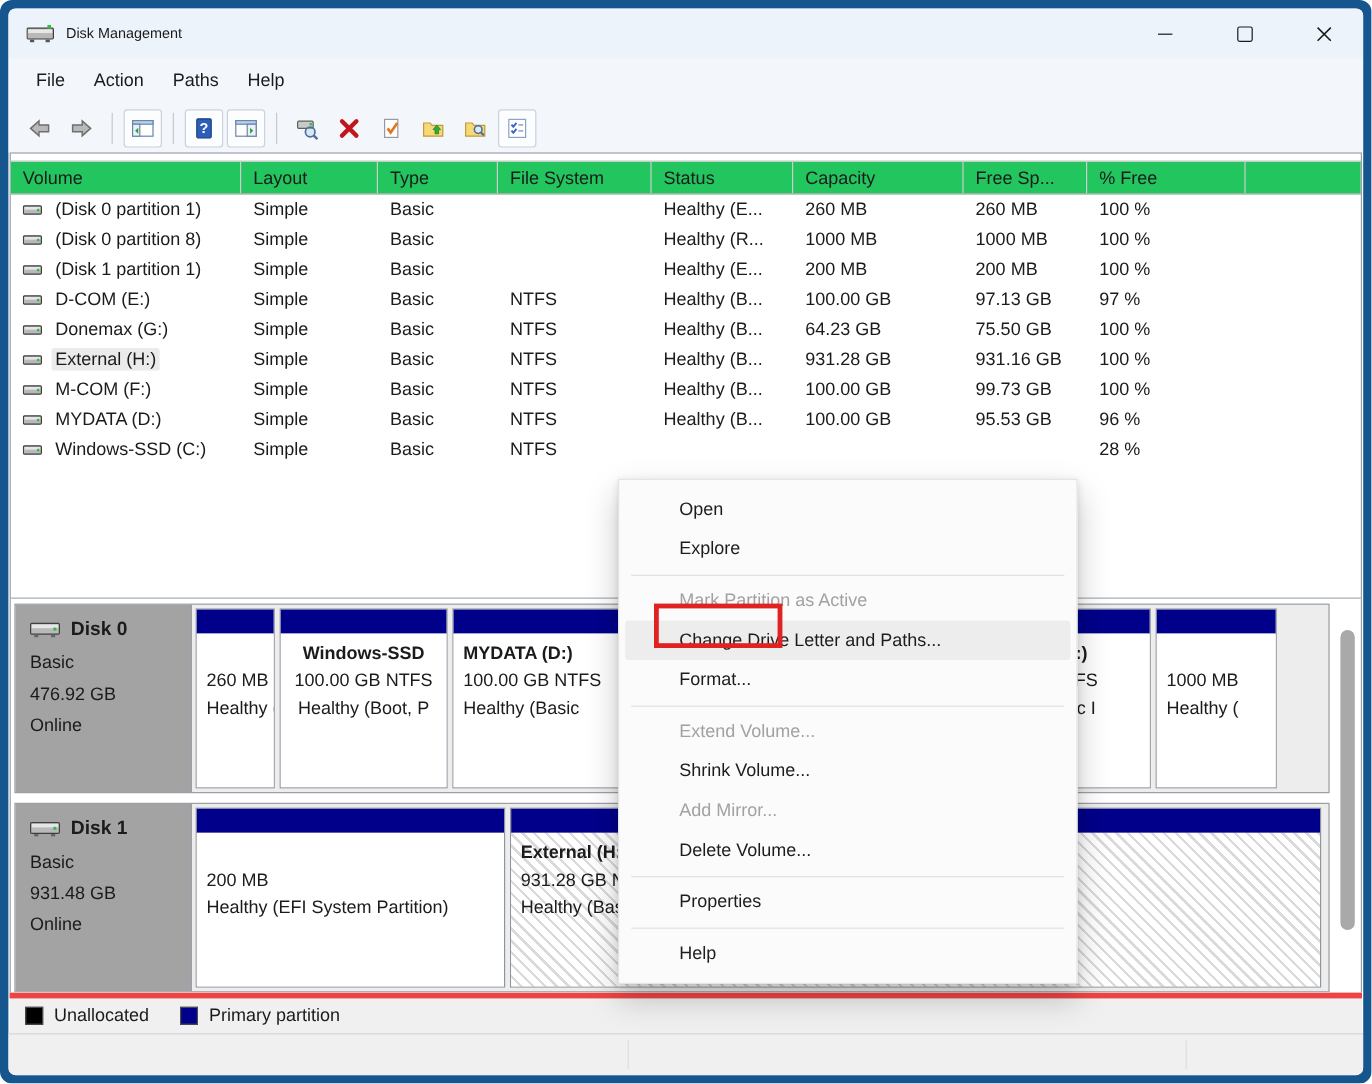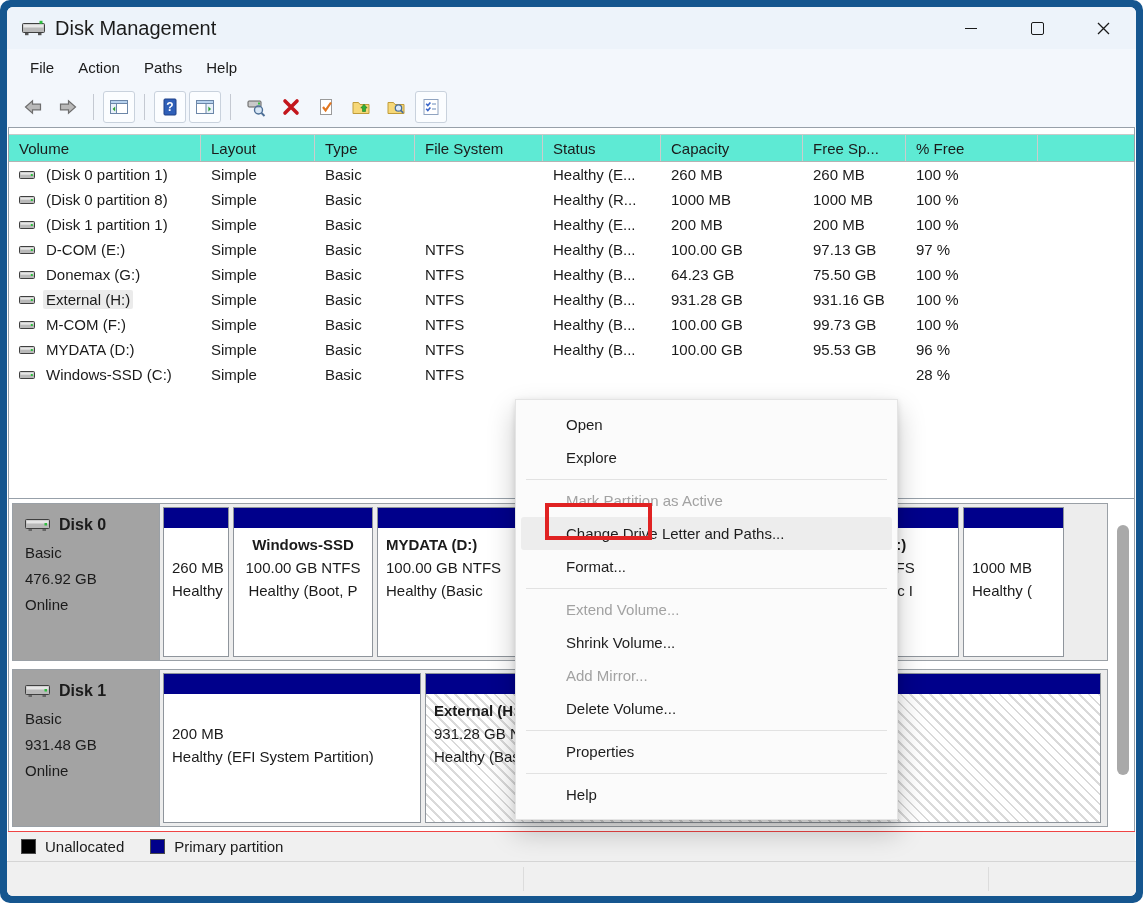--- a/index.html
+++ b/index.html
@@ -4,41 +4,41 @@
 <style>
   html,body{margin:0;padding:0;background:#ffffff;}
   .page{position:relative;width:1143px;height:903px;background:#15568f;border-radius:10px;
         overflow:hidden;font-family:"Liberation Sans","DejaVu Sans",sans-serif;font-size:15px;color:#1b1b1b;}
   .window{position:absolute;inset:7px;background:#ffffff;border-radius:6px;overflow:hidden;
           display:flex;flex-direction:column;}
 
   
   .titlebar{height:42px;flex:0 0 auto;background:#edf3fa;display:flex;align-items:center;padding-left:15px;}
   .title-icon{margin-right:10px;display:flex;align-items:center;}
-  .title-text{font-size:20px;}
+  .title-text{font-size:12px;}
   .win-controls{margin-left:auto;display:flex;height:100%;}
   .win-btn{width:66px;display:flex;align-items:center;justify-content:center;}
   .glyph-min{display:inline-block;width:12px;border-top:1.6px solid #1a1a1a;}
   .glyph-max{display:inline-block;width:11px;height:11px;border:1.5px solid #1a1a1a;border-radius:2px;}
 
   
   .menubar{height:37px;flex:0 0 auto;background:#f3f7fc;display:flex;align-items:center;padding-left:11px;}
   .mb-item{padding:4px 12px;}
 
   
   .toolbar{height:41px;flex:0 0 auto;background:#f3f7fc;display:flex;align-items:center;padding-left:10px;gap:3px;}
   .tb-btn{width:30px;height:30px;display:flex;align-items:center;justify-content:center;
           border:1px solid transparent;border-radius:3px;}
   .tb-btn.framed{border-color:#c9d2dd;background:#fbfdff;}
   .tb-sep{width:1px;height:26px;background:#c4c9d2;margin:0 6px;}
 
   
   .table-pane{flex:0 0 auto;height:372px;margin:0 1px;background:#fff;border:1px solid #97a0a9;
               box-sizing:border-box;padding-top:6px;overflow:hidden;}
-  .vt-header{display:flex;height:26px;align-items:center;background:#5eead4;
+  .vt-header{display:flex;height:26px;align-items:center;background:#22c55e;
              border-top:1px solid #c9c9c9;border-bottom:1px solid #b3b3b3;}
   .hcell{height:100%;display:flex;align-items:center;padding-left:10px;box-sizing:border-box;
          border-right:1px solid #cccccc;white-space:nowrap;overflow:hidden;}
   .c0{width:192px;}.c1{width:114px;}.c2{width:100px;}.c3{width:128px;}
   .c4{width:118px;}.c5{width:142px;}.c6{width:103px;}.c7{width:132px;}
   .cf{flex:1;border-right:none;}
   .vt-row{display:flex;height:25px;align-items:center;}
   .cell{padding-left:10px;box-sizing:border-box;white-space:nowrap;overflow:hidden;}
   .volcell{display:flex;align-items:center;gap:8px;}
   .vol-label{padding:1px 3px;border-radius:2px;}
@@ -58,21 +58,21 @@
         box-sizing:border-box;flex:0 0 auto;}
   .part-head{height:20px;flex:0 0 auto;background:#00008b;}
   .part-body{flex:1;padding:6px 8px;overflow:hidden;white-space:nowrap;background:#fff;line-height:1.5;}
   .part-name{font-weight:bold;height:23px;}
   .part-line{height:23px;}
   .part.hatched .part-body{background:repeating-linear-gradient(45deg,#ffffff 0px,#ffffff 5px,#dadada 5px,#dadada 7px);}
   .gp-scroll{position:absolute;right:4px;top:2px;bottom:4px;width:14px;}
   .gp-thumb{position:absolute;left:1px;top:24px;width:12px;height:250px;background:#a9a9a9;border-radius:7px;}
 
   
-  .legend{height:29px;flex:0 0 auto;margin:0 1px;background:#f0f0f0;border-top:1px solid #ef4444;
+  .legend{height:29px;flex:0 0 auto;margin:0 1px;background:#f0f0f0;border-top:5px solid #ef4444;
           display:flex;align-items:center;gap:26px;padding-left:13px;}
   .lg-item{display:flex;align-items:center;gap:9px;}
   .lg-sq{width:15px;height:15px;display:inline-block;border:1px solid #4a4a4a;box-sizing:border-box;}
   .statusbar{height:34px;flex:0 0 auto;background:#f0f0f0;border-top:1px solid #d5d5d5;position:relative;}
   .sb-div{position:absolute;top:5px;bottom:5px;width:1px;background:#dcdcdc;}
 
   
   .ctx{position:absolute;left:515px;top:355px;width:383px;background:#fbfbfb;border:1px solid #e4e4e4;
        box-shadow:0 12px 26px rgba(0,0,0,.22),0 2px 6px rgba(0,0,0,.12);padding:8px 0;
        box-sizing:border-box;z-index:40;margin-top:44px;}

